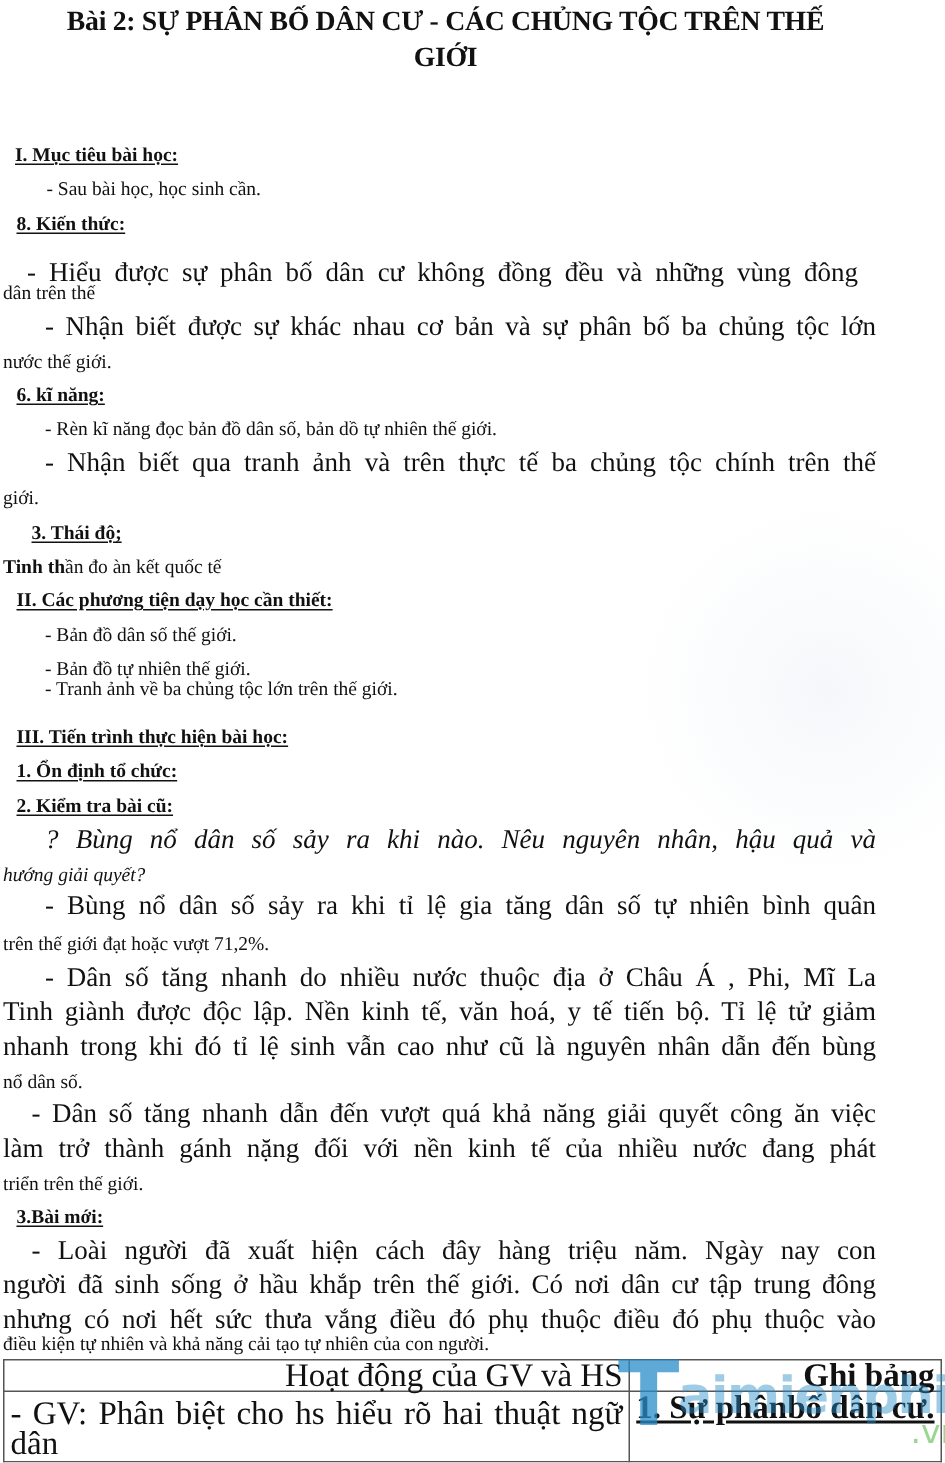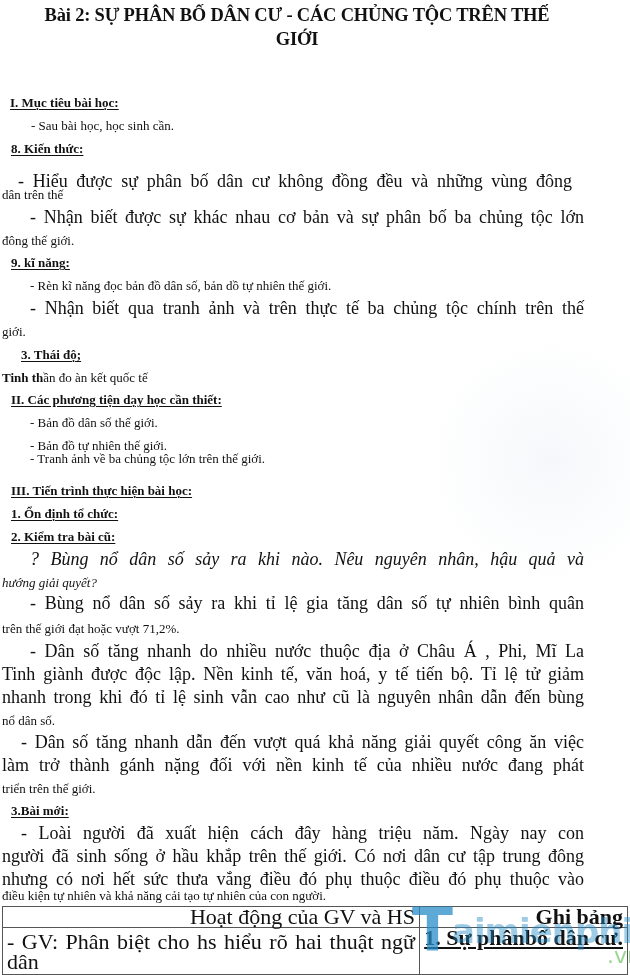--- a/index.html
+++ b/index.html
@@ -147,23 +147,23 @@
 
   <div class="title l1">Bài 2: SỰ PHÂN BỐ DÂN CƯ - CÁC CHỦNG TỘC TRÊN THẾ</div>
   <div class="title l2">GIỚI</div>
 
   <div class="line h" style="top:91px; left:10px;">I. Mục tiêu bài học:</div>
   <div class="line" style="top:114px; left:31px;">- Sau bài học, học sinh cần.</div>
   <div class="line h" style="top:137px; left:11px;">8. Kiến thức:</div>
   <div class="just" style="top:160px; left:18px; width:554px;margin-top:10px;">- Hiểu được sự phân bố dân cư không đồng đều và những vùng đông</div>
   <div class="line" style="top:183px; left:2px;">dân trên thế</div>
   <div class="just" style="top:206px; left:30px; width:554px;">- Nhận biết được sự khác nhau cơ bản và sự phân bố ba chủng tộc lớn</div>
-  <div class="line" style="top:229px; left:2px;">đông thế giới.</div>
-
-  <div class="line h" style="top:251px; left:11px;">9. kĩ năng:</div>
+  <div class="line" style="top:229px; left:2px;">nước thế giới.</div>
+
+  <div class="line h" style="top:251px; left:11px;">6. kĩ năng:</div>
   <div class="line" style="top:274px; left:30px;">- Rèn kĩ năng đọc bản đồ dân số, bản dồ tự nhiên thế giới.</div>
   <div class="just" style="top:297px; left:30px; width:554px;">- Nhận biết qua tranh ảnh và trên thực tế ba chủng tộc chính trên thế</div>
   <div class="line" style="top:320px; left:2px;">giới.</div>
 
   <div class="line h" style="top:343px; left:21px;">3. Thái độ;</div>
   <div class="line" style="top:366px; left:2px;"><span class="b">Tinh th</span><span>ần đo àn kết quốc tế</span></div>
 
   <div class="line h" style="top:388px; left:11px;">II. Các phương tiện dạy học cần thiết:</div>
   <div class="line" style="top:411px; left:30px;">- Bản đồ dân số thế giới.</div>
   <div class="line" style="top:434px; left:30px;">- Bản đồ tự nhiên thế giới.</div>

